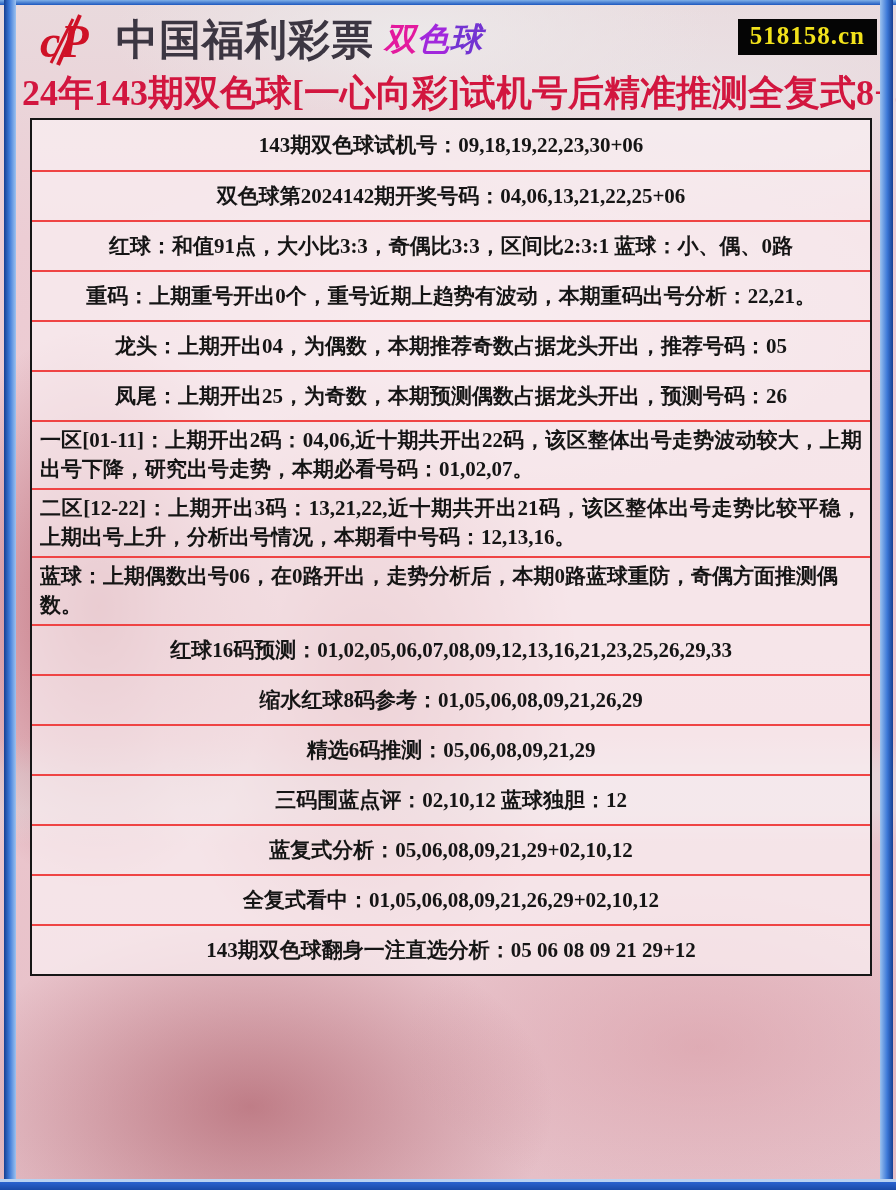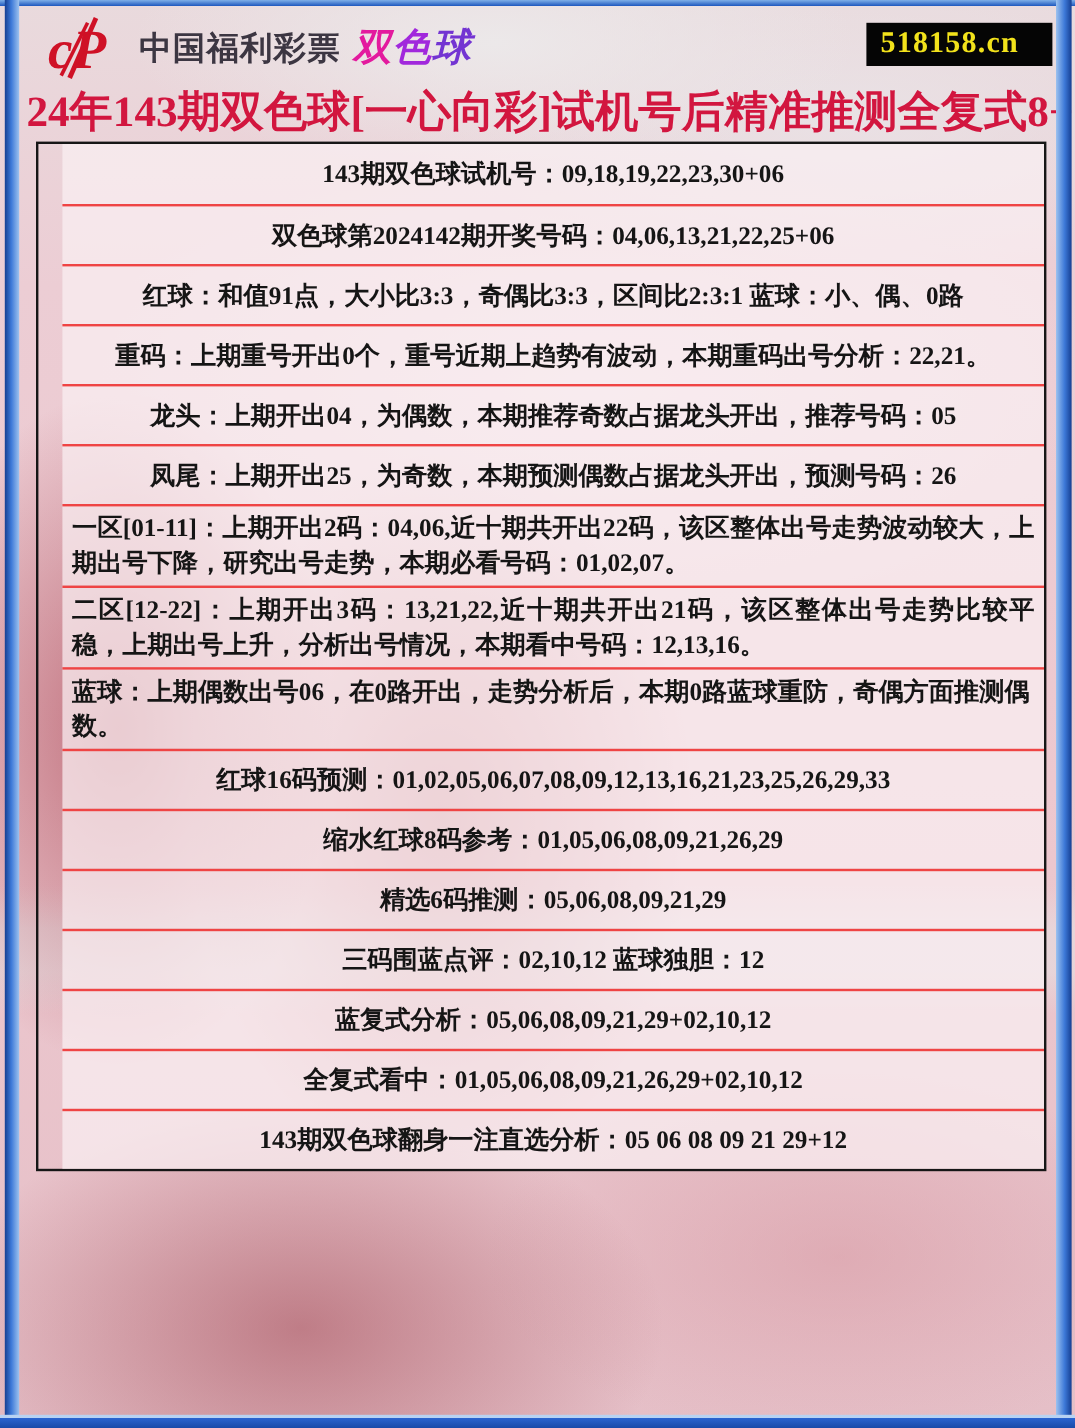--- a/index.html
+++ b/index.html
@@ -26,47 +26,47 @@
   .frame{position:absolute;z-index:5;}
   .frame-top{left:0;top:0;width:896px;height:5px;background:linear-gradient(180deg,#7fb0e8,#1d57be);}
   .frame-left{left:4px;top:0;width:12px;height:1190px;background:linear-gradient(90deg,#163f92,#3d79d8 45%,#9dc2ef);}
   .frame-right{right:3px;top:0;width:13px;height:1190px;background:linear-gradient(270deg,#163f92,#3d79d8 45%,#9dc2ef);}
   .frame-bottom{left:0;bottom:0;width:896px;height:11px;background:linear-gradient(180deg,#b8d2f2 0 3px,#2a63cf 3px,#1a4aa8);}
   .content{position:absolute;inset:0;z-index:2;}
 
   
   .logo-wrap{position:absolute;left:40px;top:13px;height:54px;display:flex;align-items:center;gap:10px;}
   .logo-svg{width:66px;height:54px;display:block;}
-  .org-name{font-size:27px;font-weight:bold;color:#3c3642;letter-spacing:1px;font-family:Liberation Mono, monospace;}
+  .org-name{font-size:42px;font-weight:bold;color:#3c3642;letter-spacing:1px;font-family:Liberation Mono, monospace;}
   .brand{font-size:32px;font-weight:bold;font-style:italic;letter-spacing:1px;font-family:Liberation Mono, monospace;}
   .brand .c0{color:#e31a9e;}
   .brand .c1{color:#a128dc;}
   .brand .c2{color:#7334d2;}
   .site-badge{
     position:absolute;right:19px;top:19px;background:#050505;color:#f2e21b;
-    font-size:25px;font-weight:bold;padding:3px 28px 5px 12px;letter-spacing:1px;
+    font-size:25px;font-weight:bold;padding:3px 12px 5px 12px;letter-spacing:1px;
   }
   .page-title{
     position:absolute;left:22px;right:22px;top:69px;text-align:center;
     color:#d2163f;font-size:36px;font-weight:bold;white-space:nowrap;letter-spacing:0px;
   }
 
   
   .pred-table{
     position:absolute;left:30px;top:118px;width:842px;
     border:2px solid #161616;box-sizing:border-box;
   }
   .row{
     box-sizing:border-box;
     min-height:50px;
     display:flex;align-items:center;justify-content:center;
     background:rgba(250,240,243,0.72);
     padding:4px 8px;
     text-align:center;
-    font-size:21px;font-weight:600;color:#151515;line-height:29px;margin-left:20px;
+    font-size:21px;font-weight:600;color:#151515;line-height:29px;
   }
   .row + .row{border-top:2px solid #ef4444;}
   .row.left{justify-content:flex-end;text-align:left;}
   .row.two-line{min-height:68px;text-align:justify;}
 </style>
 </head>
 <body>
 
 <div class="page-bg"></div>
 

